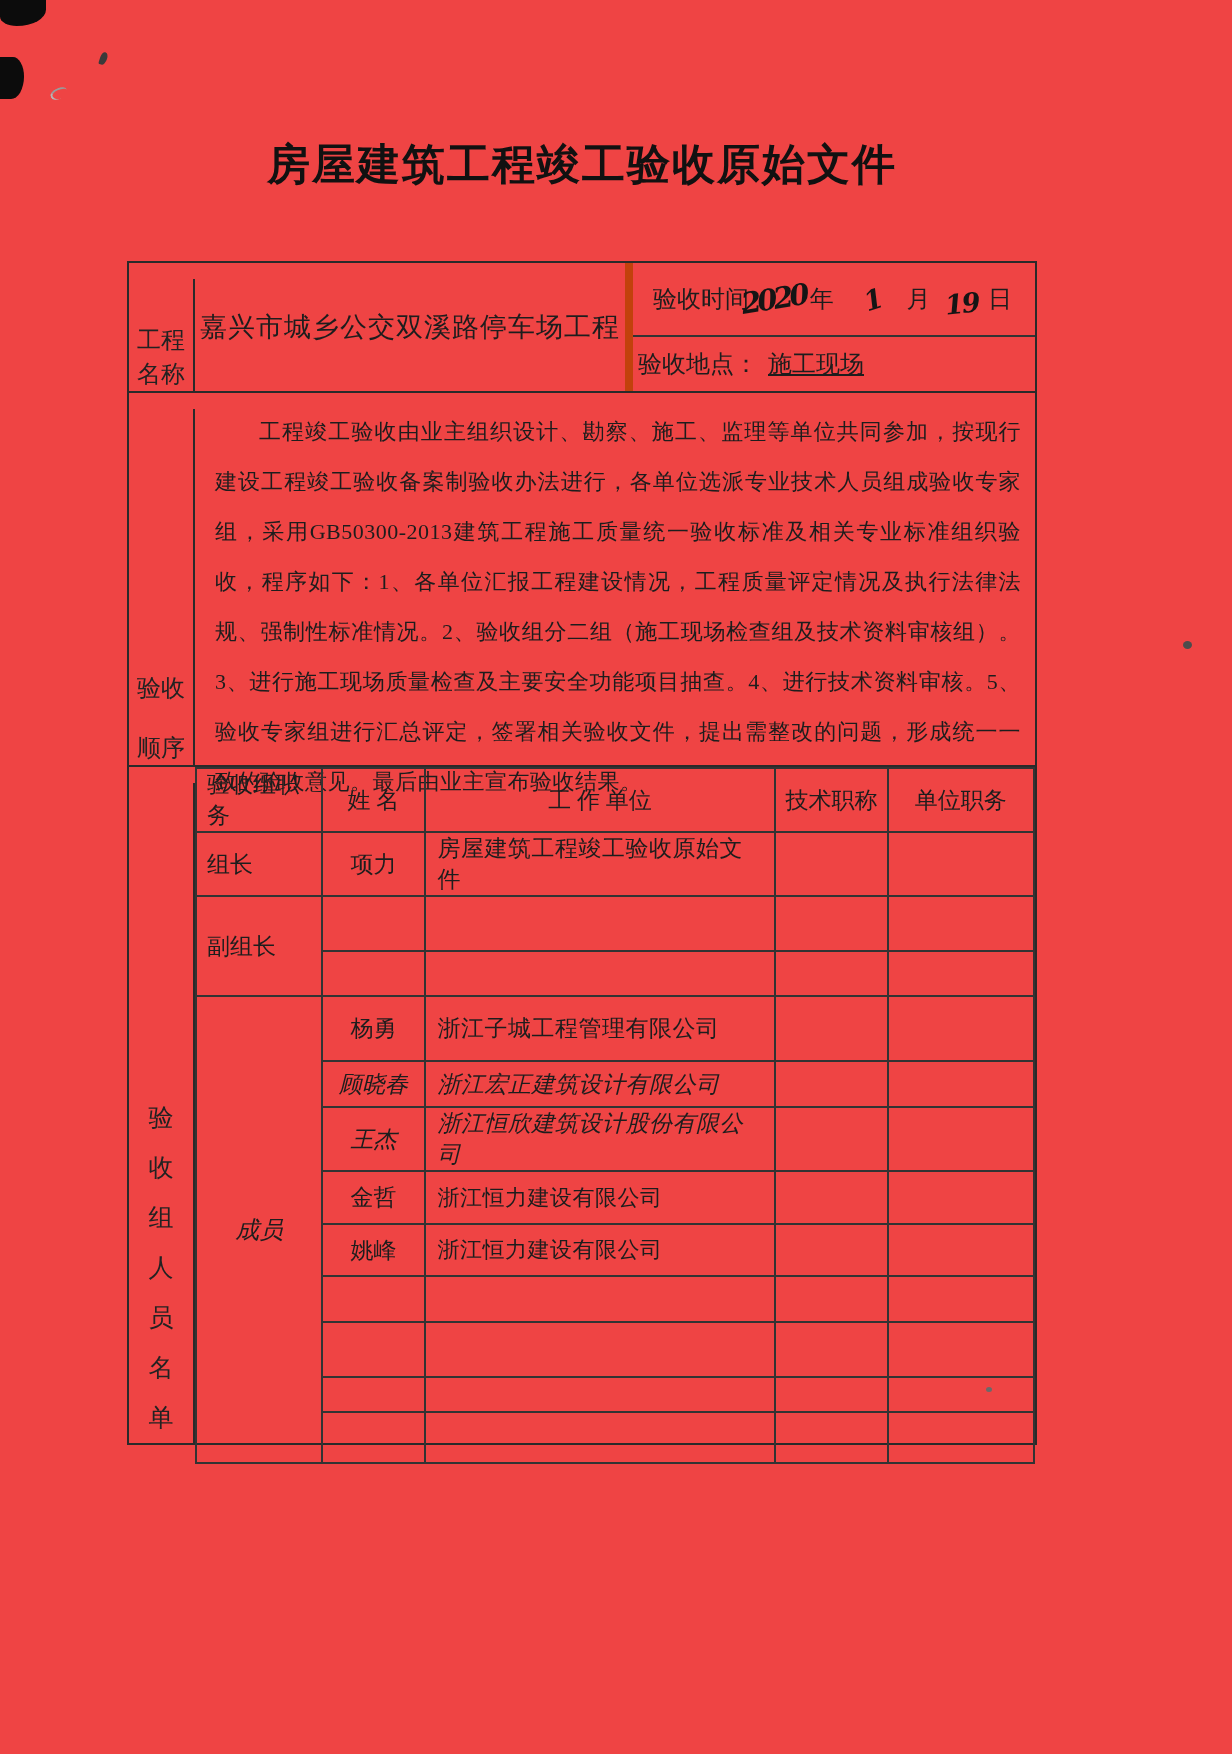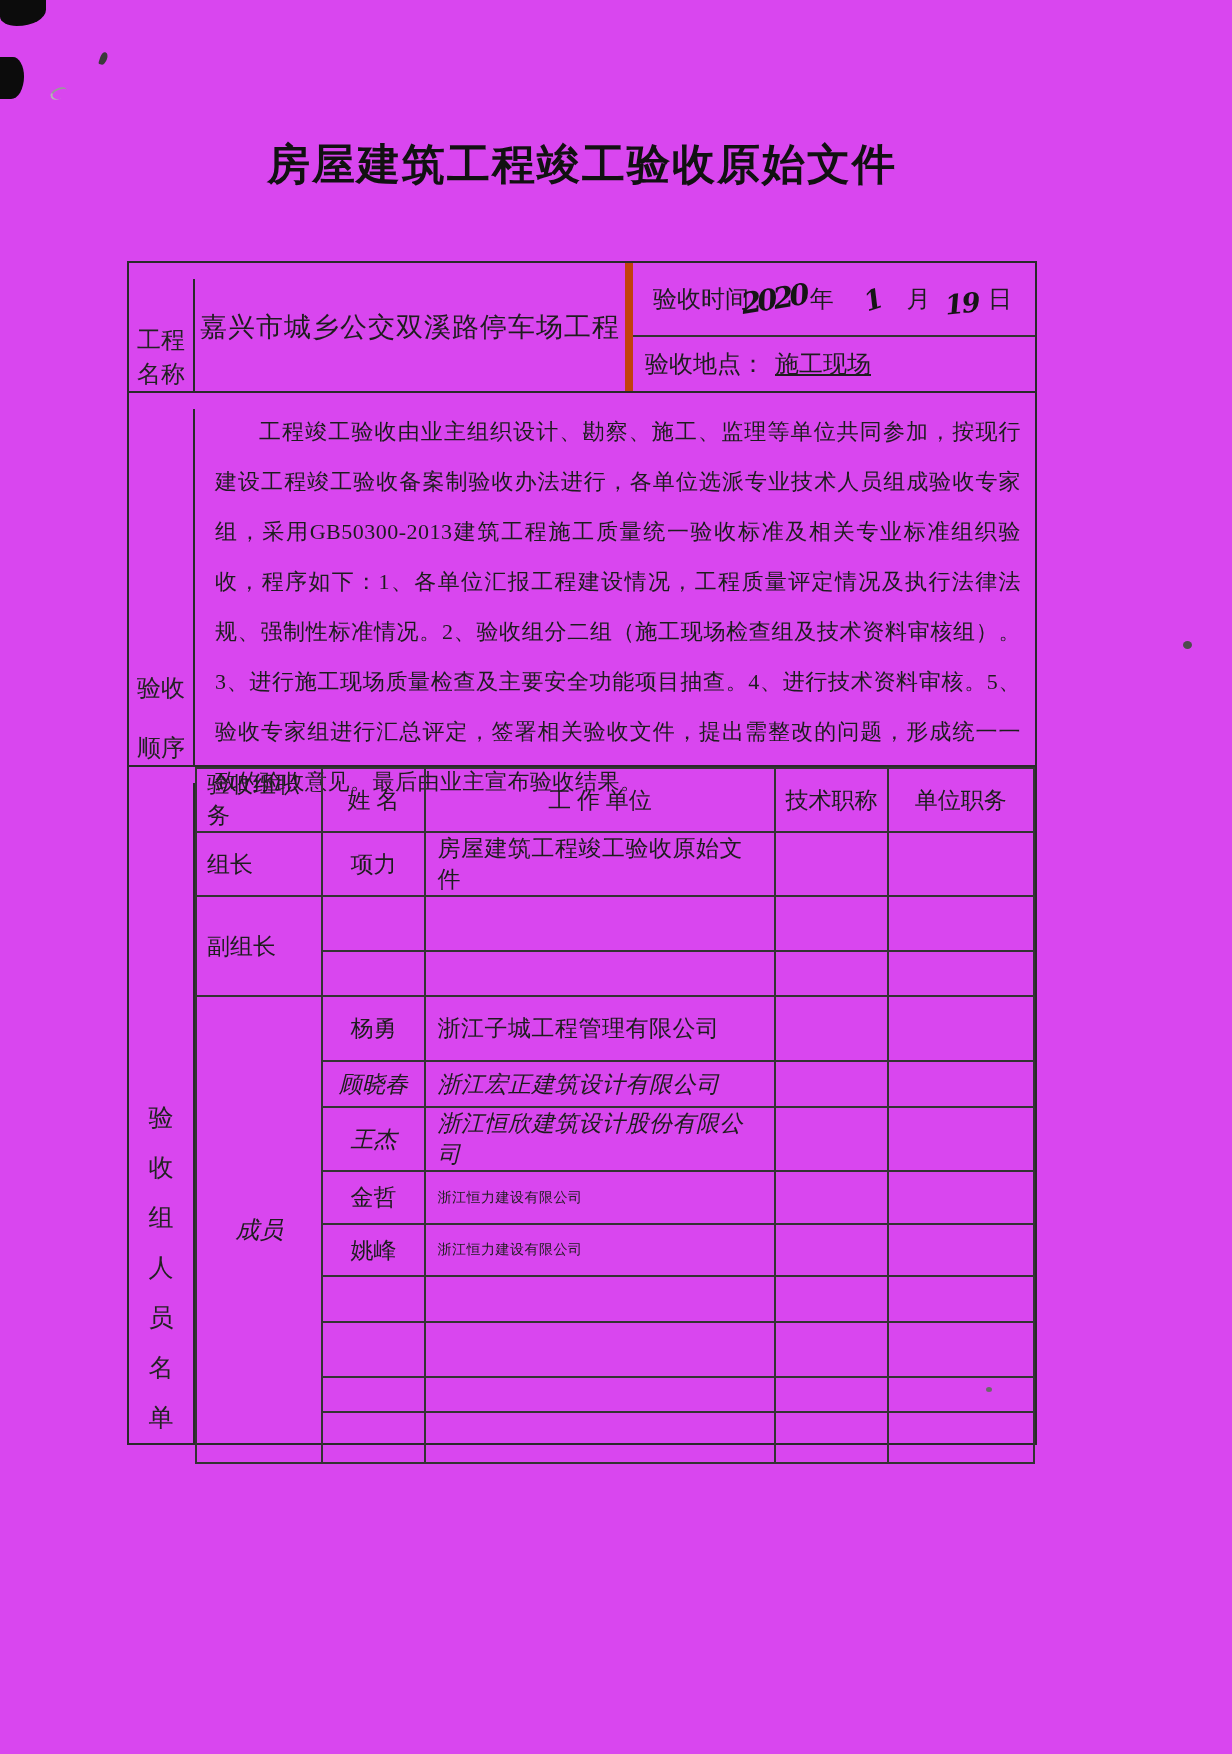--- a/index.html
+++ b/index.html
@@ -1,19 +1,19 @@
 <!DOCTYPE html>
 <html><head>
 <meta charset="utf-8">
 <style>
   html,body{margin:0;padding:0;background:#e8e8e8;}
   .page{
     position:relative;
     width:1232px;height:1754px;
-    background:#d946ef;
+    background:#ef4444;
     overflow:hidden;
     font-family:"Liberation Serif", serif;
     color:#1d1d1d;
   }
   
   .doc-title{
     position:absolute;top:136px;left:0;width:100%;
     text-align:center;
     transform:translateX(-34px);
     font-family:"Liberation Sans", sans-serif;
@@ -39,21 +39,21 @@
     border-right:8px solid #c2410c;
     display:flex;align-items:center;justify-content:center;
     font-size:27px;letter-spacing:1px;
   }
   .right-col{flex:1;display:flex;flex-direction:column;}
   .time-row{
     height:72px;border-bottom:2px solid #333;
     display:flex;align-items:center;padding-left:20px;
     font-size:24px;position:relative;
   }
-  .loc-row{flex:1;display:flex;align-items:center;padding-left:12px;font-size:24px;}
+  .loc-row{flex:1;display:flex;align-items:center;padding-left:5px;font-size:24px;}
   .loc-row .loc-value{margin-left:10px;text-decoration:underline;}
   .hw{
     font-style:italic;font-weight:600;color:#151515;
     display:inline-block;font-size:29px;
     font-family:"DejaVu Serif", serif;
   }
   .hw-year{transform:rotate(-9deg);margin-left:-8px;letter-spacing:-4px;}
   .hw-month{transform:rotate(-18deg);margin-left:30px;font-size:27px;}
   .hw-day{transform:rotate(-6deg);margin-left:14px;font-size:27px;letter-spacing:-2px;position:relative;top:4px;}
   .u-year{margin-left:4px;}
@@ -78,21 +78,21 @@
   }
   table.roster td{
     border:2px solid #333;
     padding:0 8px;vertical-align:middle;
     overflow:hidden;
   }
   table.roster td.c-role{text-align:left;padding-left:10px;}
   table.roster td.c-name{text-align:center;}
   table.roster td.c-unit{text-align:left;padding-left:12px;letter-spacing:0.5px;}
   table.roster td.center{text-align:center;}
-  table.roster td.small-unit{font-size:14px;}
+  table.roster td.small-unit{font-size:22px;}
   table.roster td.member-label{text-align:center;font-size:24px;font-style:italic;}
   
   tr.h60{height:60px;} tr.h55{height:55px;} tr.h45{height:45px;}
   tr.h65{height:65px;} tr.h50{height:46px;font-style:italic;} tr.h53{height:53px;}
   tr.h52{height:52px;} tr.h35{height:35px;} tr.h51{height:51px;}
   
   .artifact{position:absolute;background:#0c0c0c;}
   .blob1{left:0;top:0;width:46px;height:26px;border-radius:0 0 70% 40%;}
   .blob2{left:0;top:57px;width:24px;height:42px;border-radius:0 60% 70% 0;}
   .mark-comma{

